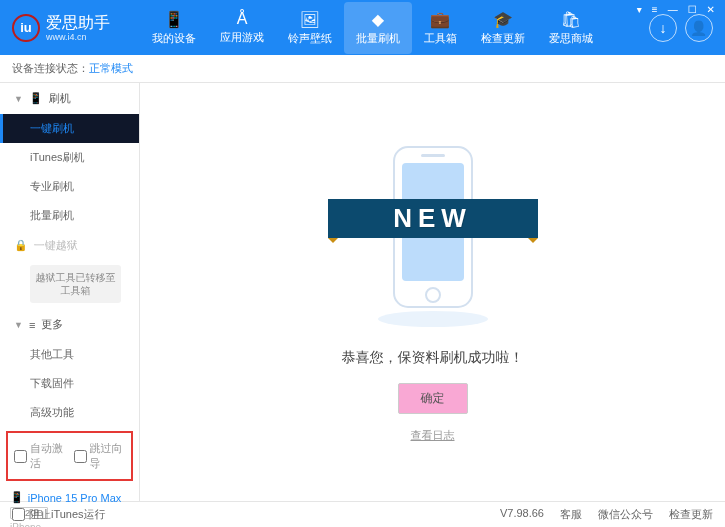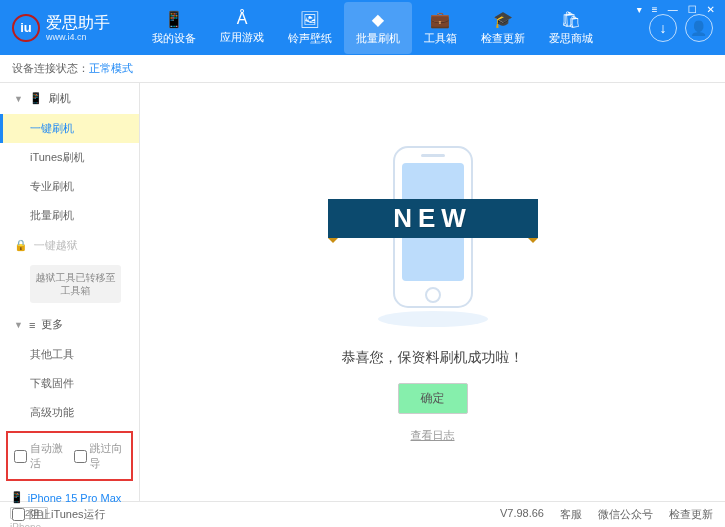--- a/index.html
+++ b/index.html
@@ -20,37 +20,37 @@
 .win-controls span { padding: 2px 4px; cursor: pointer; }
 
 .status-bar { height: 28px; border-bottom: 1px solid #e5e5e5; display: flex; align-items: center; padding: 0 12px; font-size: 11px; color: #666; }
 .status-mode { color: #1e88f5; font-weight: 500; }
 
 .body-area { display: flex; height: 418px; }
 .sidebar { width: 140px; border-right: 1px solid #e5e5e5; display: flex; flex-direction: column; font-size: 11px; }
 .sb-section { padding: 8px 14px; display: flex; align-items: center; gap: 6px; color: #555; }
 .sb-section .chev { font-size: 9px; color: #999; }
 .sb-item { padding: 7px 14px 7px 30px; color: #666; cursor: pointer; }
-.sb-item.active { color: #1e88f5; background: #fef9c3; border-left: 3px solid #1e88f5; padding-left: 27px; }
+.sb-item.active { color: #1e88f5; background: #0f172a; border-left: 3px solid #1e88f5; padding-left: 27px; }
 .sb-text-box { margin: 4px 18px 6px 30px; padding: 6px 4px; background: #f2f2f2; border-radius: 3px; font-size: 10px; color: #888; line-height: 1.3; text-align: center; }
 .sb-checks { border: 2px solid #e53935; margin: 4px 6px 6px 6px; padding: 8px 6px; display: flex; gap: 8px; font-size: 11px; color: #999; }
 .sb-checks label { display: flex; align-items: center; gap: 3px; }
 .sb-device { padding: 4px 10px 8px 10px; }
 .sb-dev-name { color: #1e88f5; font-size: 11px; display: flex; align-items: center; gap: 4px; }
 .sb-dev-cap { display: inline-block; border: 1px solid #ccc; border-radius: 1px; font-size: 9px; padding: 0 4px; margin-top: 3px; color: #888; }
 .sb-dev-type { font-size: 10px; color: #bbb; margin-top: 3px; }
 
 .main { flex: 1; position: relative; display: flex; flex-direction: column; align-items: center; justify-content: center; }
 .phone-illus { position: relative; margin-bottom: 14px; }
 .new-badge { position: absolute; top: 58px; left: -30px; right: -30px; background: #0c4a6e; color: #fff; font-weight: bold; font-size: 26px; text-align: center; padding: 4px 0; letter-spacing: 6px; text-shadow: 1px 1px 0 rgba(0,0,0,0.15); }
 .new-badge::before, .new-badge::after { content: ""; position: absolute; top: 100%; border: 5px solid transparent; border-top-color: #c98e12; }
 .new-badge::before { left: 0; border-left-color: transparent; }
 .new-badge::after { right: 0; border-right-color: transparent; }
 .msg { font-size: 14px; color: #444; margin-bottom: 16px; }
-.btn-confirm { border: 1px solid #ccc; background: #86efac; padding: 6px 22px; font-size: 12px; color: #555; cursor: pointer; border-radius: 2px; margin-bottom: 14px; }
+.btn-confirm { border: 1px solid #ccc; background: #f9a8d4; padding: 6px 22px; font-size: 12px; color: #555; cursor: pointer; border-radius: 2px; margin-bottom: 14px; }
 .log-link { font-size: 11px; color: #999; cursor: pointer; text-decoration: underline; }
 
 .footer { height: 26px; border-top: 1px solid #e5e5e5; display: flex; align-items: center; padding: 0 12px; font-size: 11px; color: #666; justify-content: space-between; }
 .footer-left { display: flex; align-items: center; gap: 4px; }
 .footer-right { display: flex; gap: 16px; }
 .footer-right span { cursor: pointer; }
 </style>
 </head>
 <body>
 

